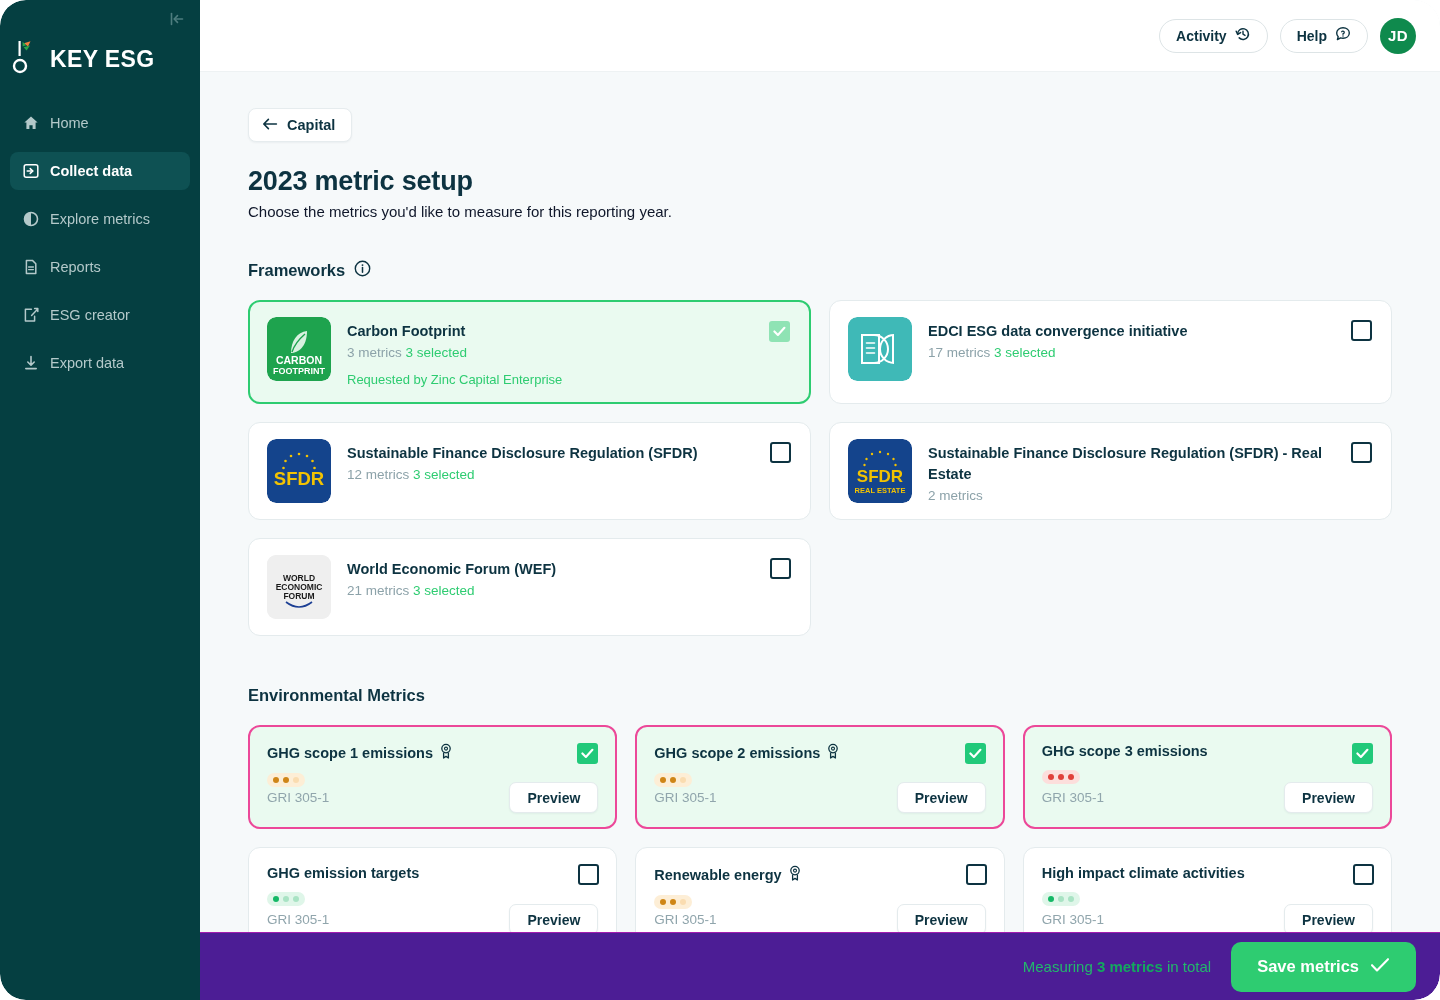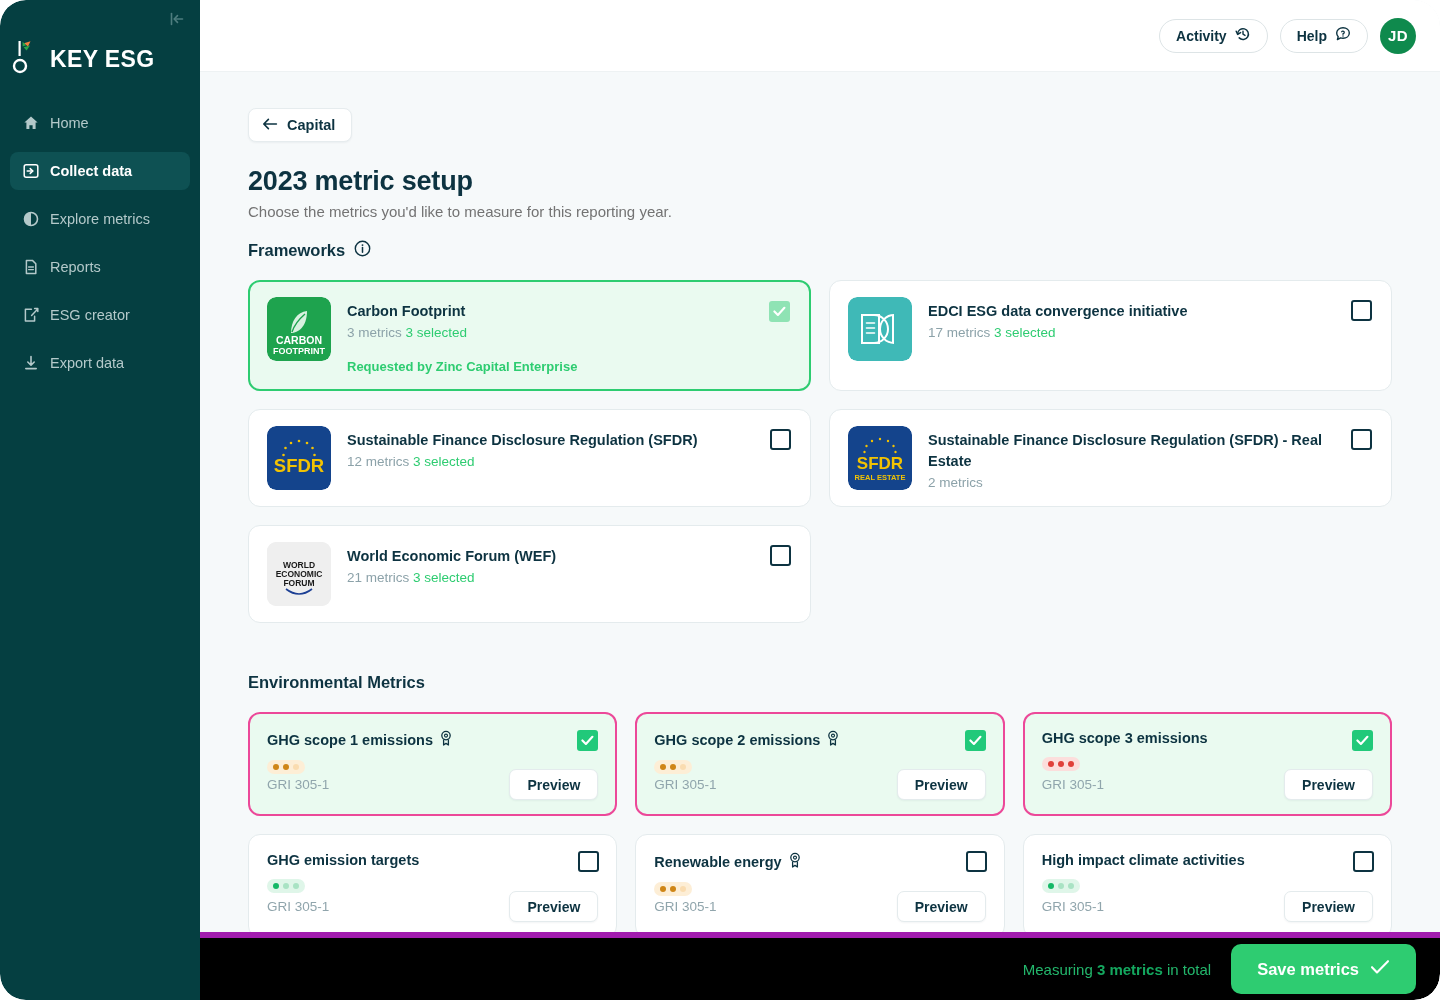--- a/index.html
+++ b/index.html
@@ -156,25 +156,25 @@
   .page-title {
     margin-top: 24px;
     font-size: 27px;
     font-weight: 700;
     color: #0d3341;
     letter-spacing: -.2px;
   }
   .page-sub {
     margin-top: 6px;
     font-size: 15px;
-    color: #737373;
+    color: #0f172a;
   }
 
   .section-head {
-    margin-top: 20px;
+    margin-top: 40px;
     display: flex;
     align-items: center;
     gap: 9px;
     font-size: 16.5px;
     font-weight: 700;
     color: #0d3341;
   }
 
   .fw-grid {
     margin-top: 19px;
@@ -210,21 +210,21 @@
   .fw-body { flex: 1; padding-top: 4px; min-width: 0; }
   .fw-name {
     font-size: 14.5px;
     font-weight: 700;
     color: #0d3341;
     line-height: 1.45;
     padding-right: 46px;
   }
   .fw-meta { margin-top: 3px; font-size: 13.5px; color: #8ca2a9; }
   .fw-meta .sel { color: #2ecc71; font-weight: 400; }
-  .fw-req { margin-top: 19px; font-size: 13px; font-weight: 700; color: #2ecc71; }
+  .fw-req { margin-top: 12px; font-size: 13px; font-weight: 400; color: #2ecc71; }
 
   .cb {
     position: absolute;
     top: 19px; right: 19px;
     width: 21px; height: 21px;
     border: 2px solid #0d3341;
     border-radius: 3px;
     background: #ffffff;
     cursor: pointer;
     flex: 0 0 21px;
@@ -323,22 +323,22 @@
     background: #21c97a;
     border: none;
     display: flex; align-items: center; justify-content: center;
   }
 
   
   .footer {
     position: absolute;
     left: 0; right: 0; bottom: 0;
     height: 68px;
-    background: #000000;
-    border-top: 6px solid #a21caf;
+    background: #4c1d95;
+    border-top: 1px solid #a21caf;
     display: flex;
     align-items: center;
     justify-content: flex-end;
     gap: 20px;
     padding-right: 24px;
     border-bottom-right-radius: 26px;
     z-index: 5;
   }
   .measuring { font-size: 15px; color: #23b76c; }
   .measuring b { font-weight: 700; color: #14a85f; }

